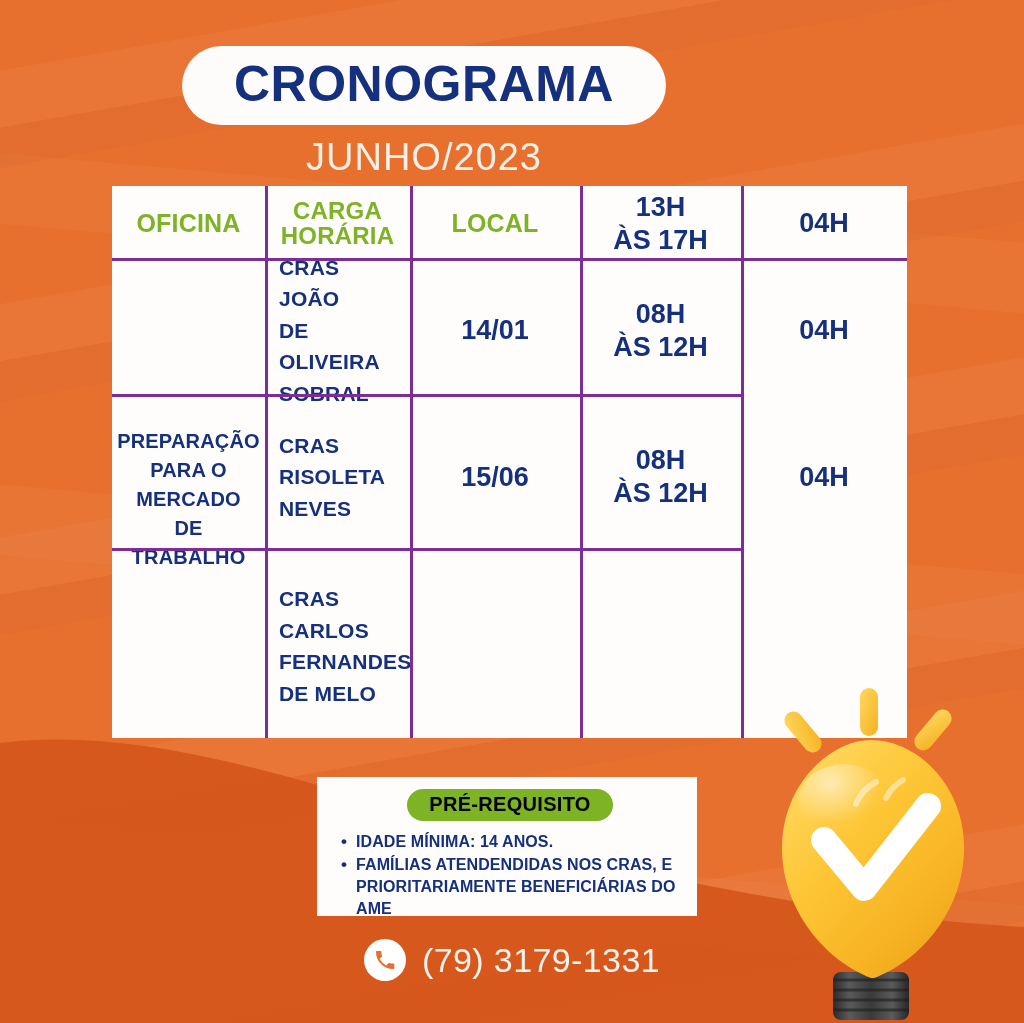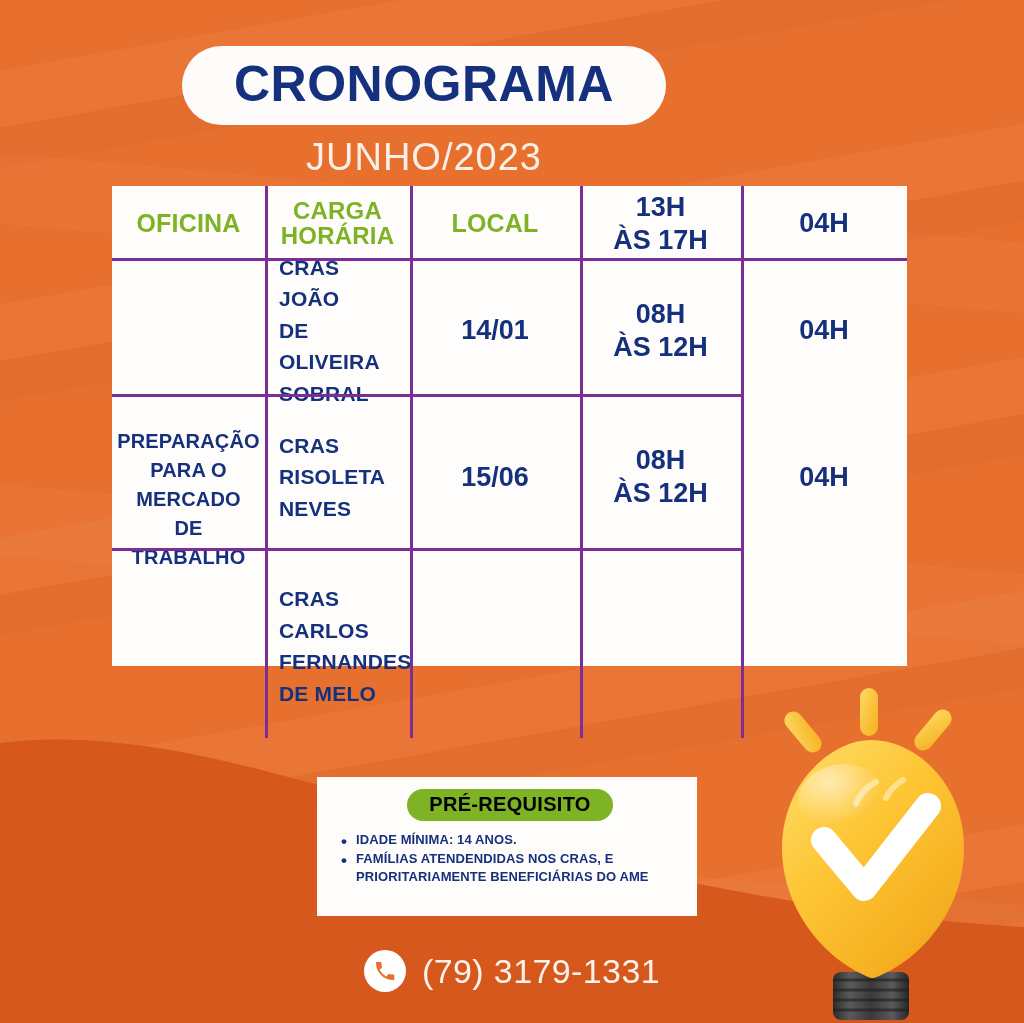--- a/index.html
+++ b/index.html
@@ -72,21 +72,21 @@
     letter-spacing: 1px;
     line-height: 1;
   }
 
   
   #schedule-table {
     position: absolute;
     left: 112px;
     top: 186px;
     width: 795px;
-    height: 480px;
+    height: 552px;
     background: #FFFDFB;
     display: grid;
     grid-template-columns: 153px 145px 170px 161px 166px;
     grid-template-rows: 75px 139px 154px 184px;
   }
   .cell {
     position: relative;
     display: flex;
     align-items: center;
     justify-content: center;
@@ -149,21 +149,21 @@
     font-weight: bold;
     font-size: 20px;
     letter-spacing: 0.3px;
     line-height: 1;
   }
   #prereq-list { margin-top: 10px; list-style: none; }
   #prereq-list li {
     position: relative;
     color: #15307C;
     font-weight: bold;
-    font-size: 13px;
+    font-size: 16px;
     line-height: 1.38;
     padding-left: 17px;
     margin-bottom: 1px;
     letter-spacing: 0.1px;
   }
   #prereq-list li::before {
     content: "•";
     position: absolute;
     left: 2px;
     top: -1px;
@@ -172,21 +172,20 @@
 
   
   #phone-row {
     position: absolute;
     left: 0; top: 939px;
     width: 1024px;
     display: flex;
     align-items: center;
     justify-content: center;
     gap: 16px;
-    margin-top: 11px;
   }
   #phone-icon-circle {
     width: 42px; height: 42px;
     border-radius: 50%;
     background: #FFFFFF;
     display: flex; align-items: center; justify-content: center;
   }
   #phone-number {
     color: #FBF2EB;
     font-size: 34px;

